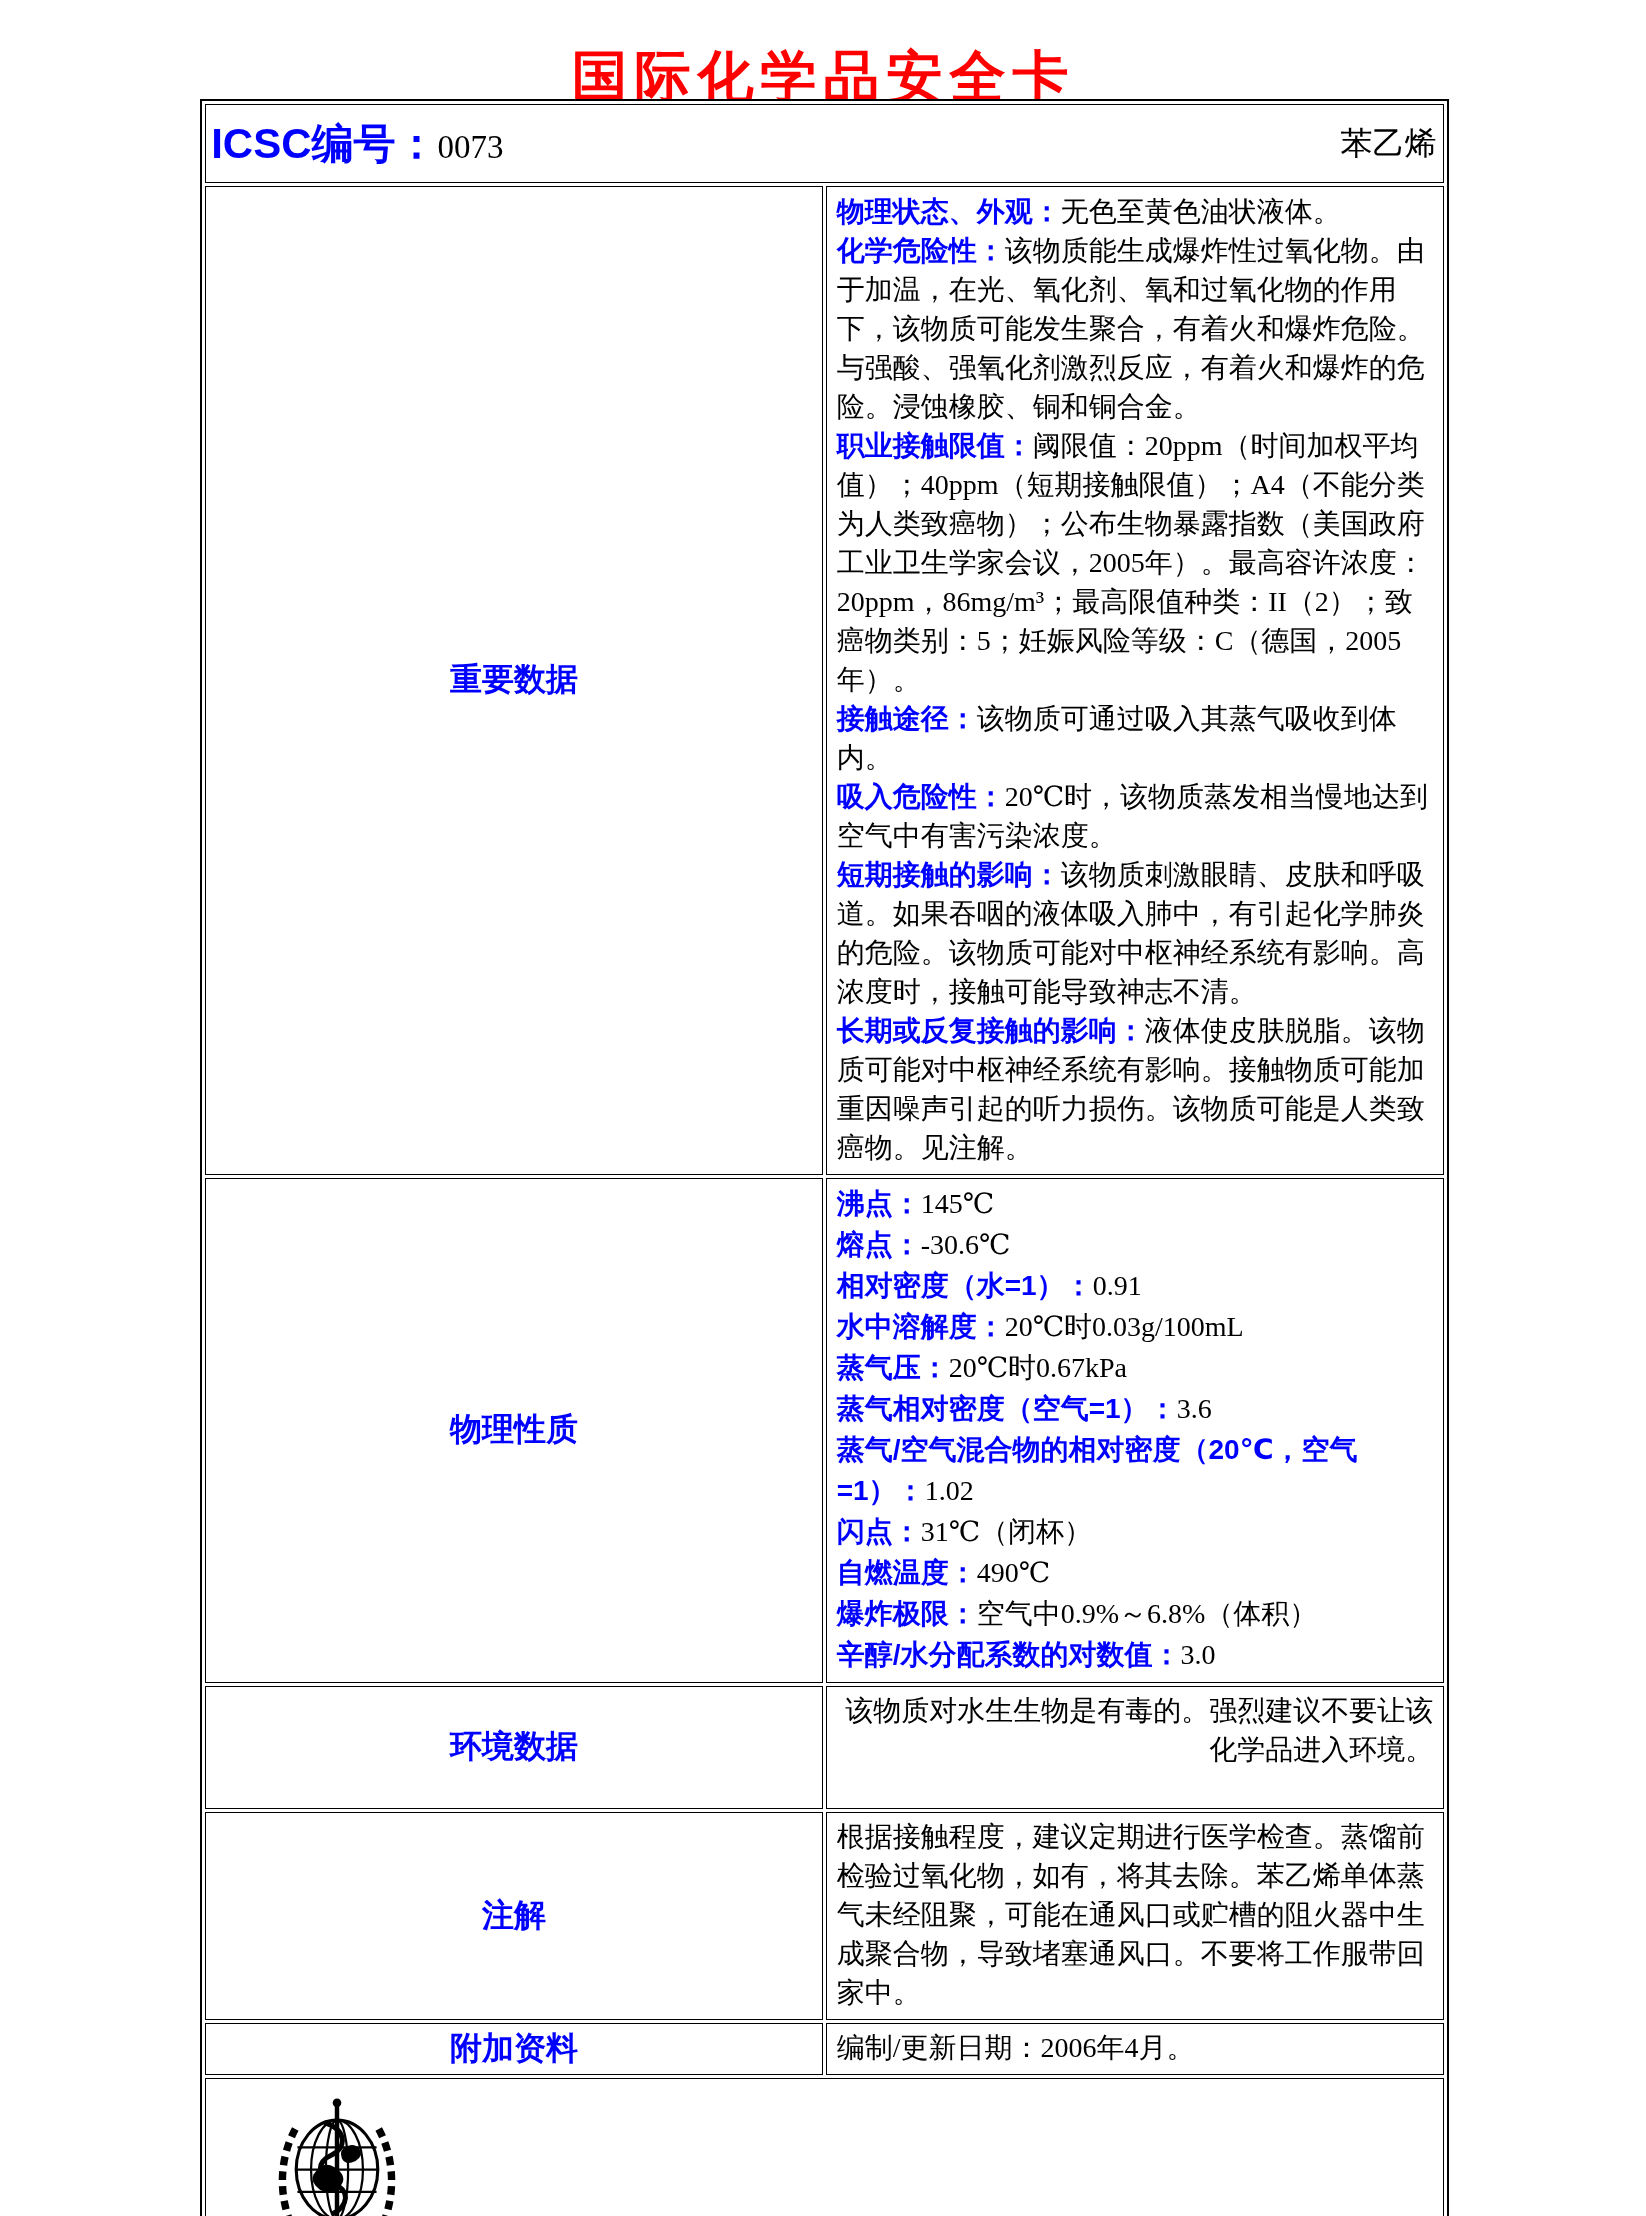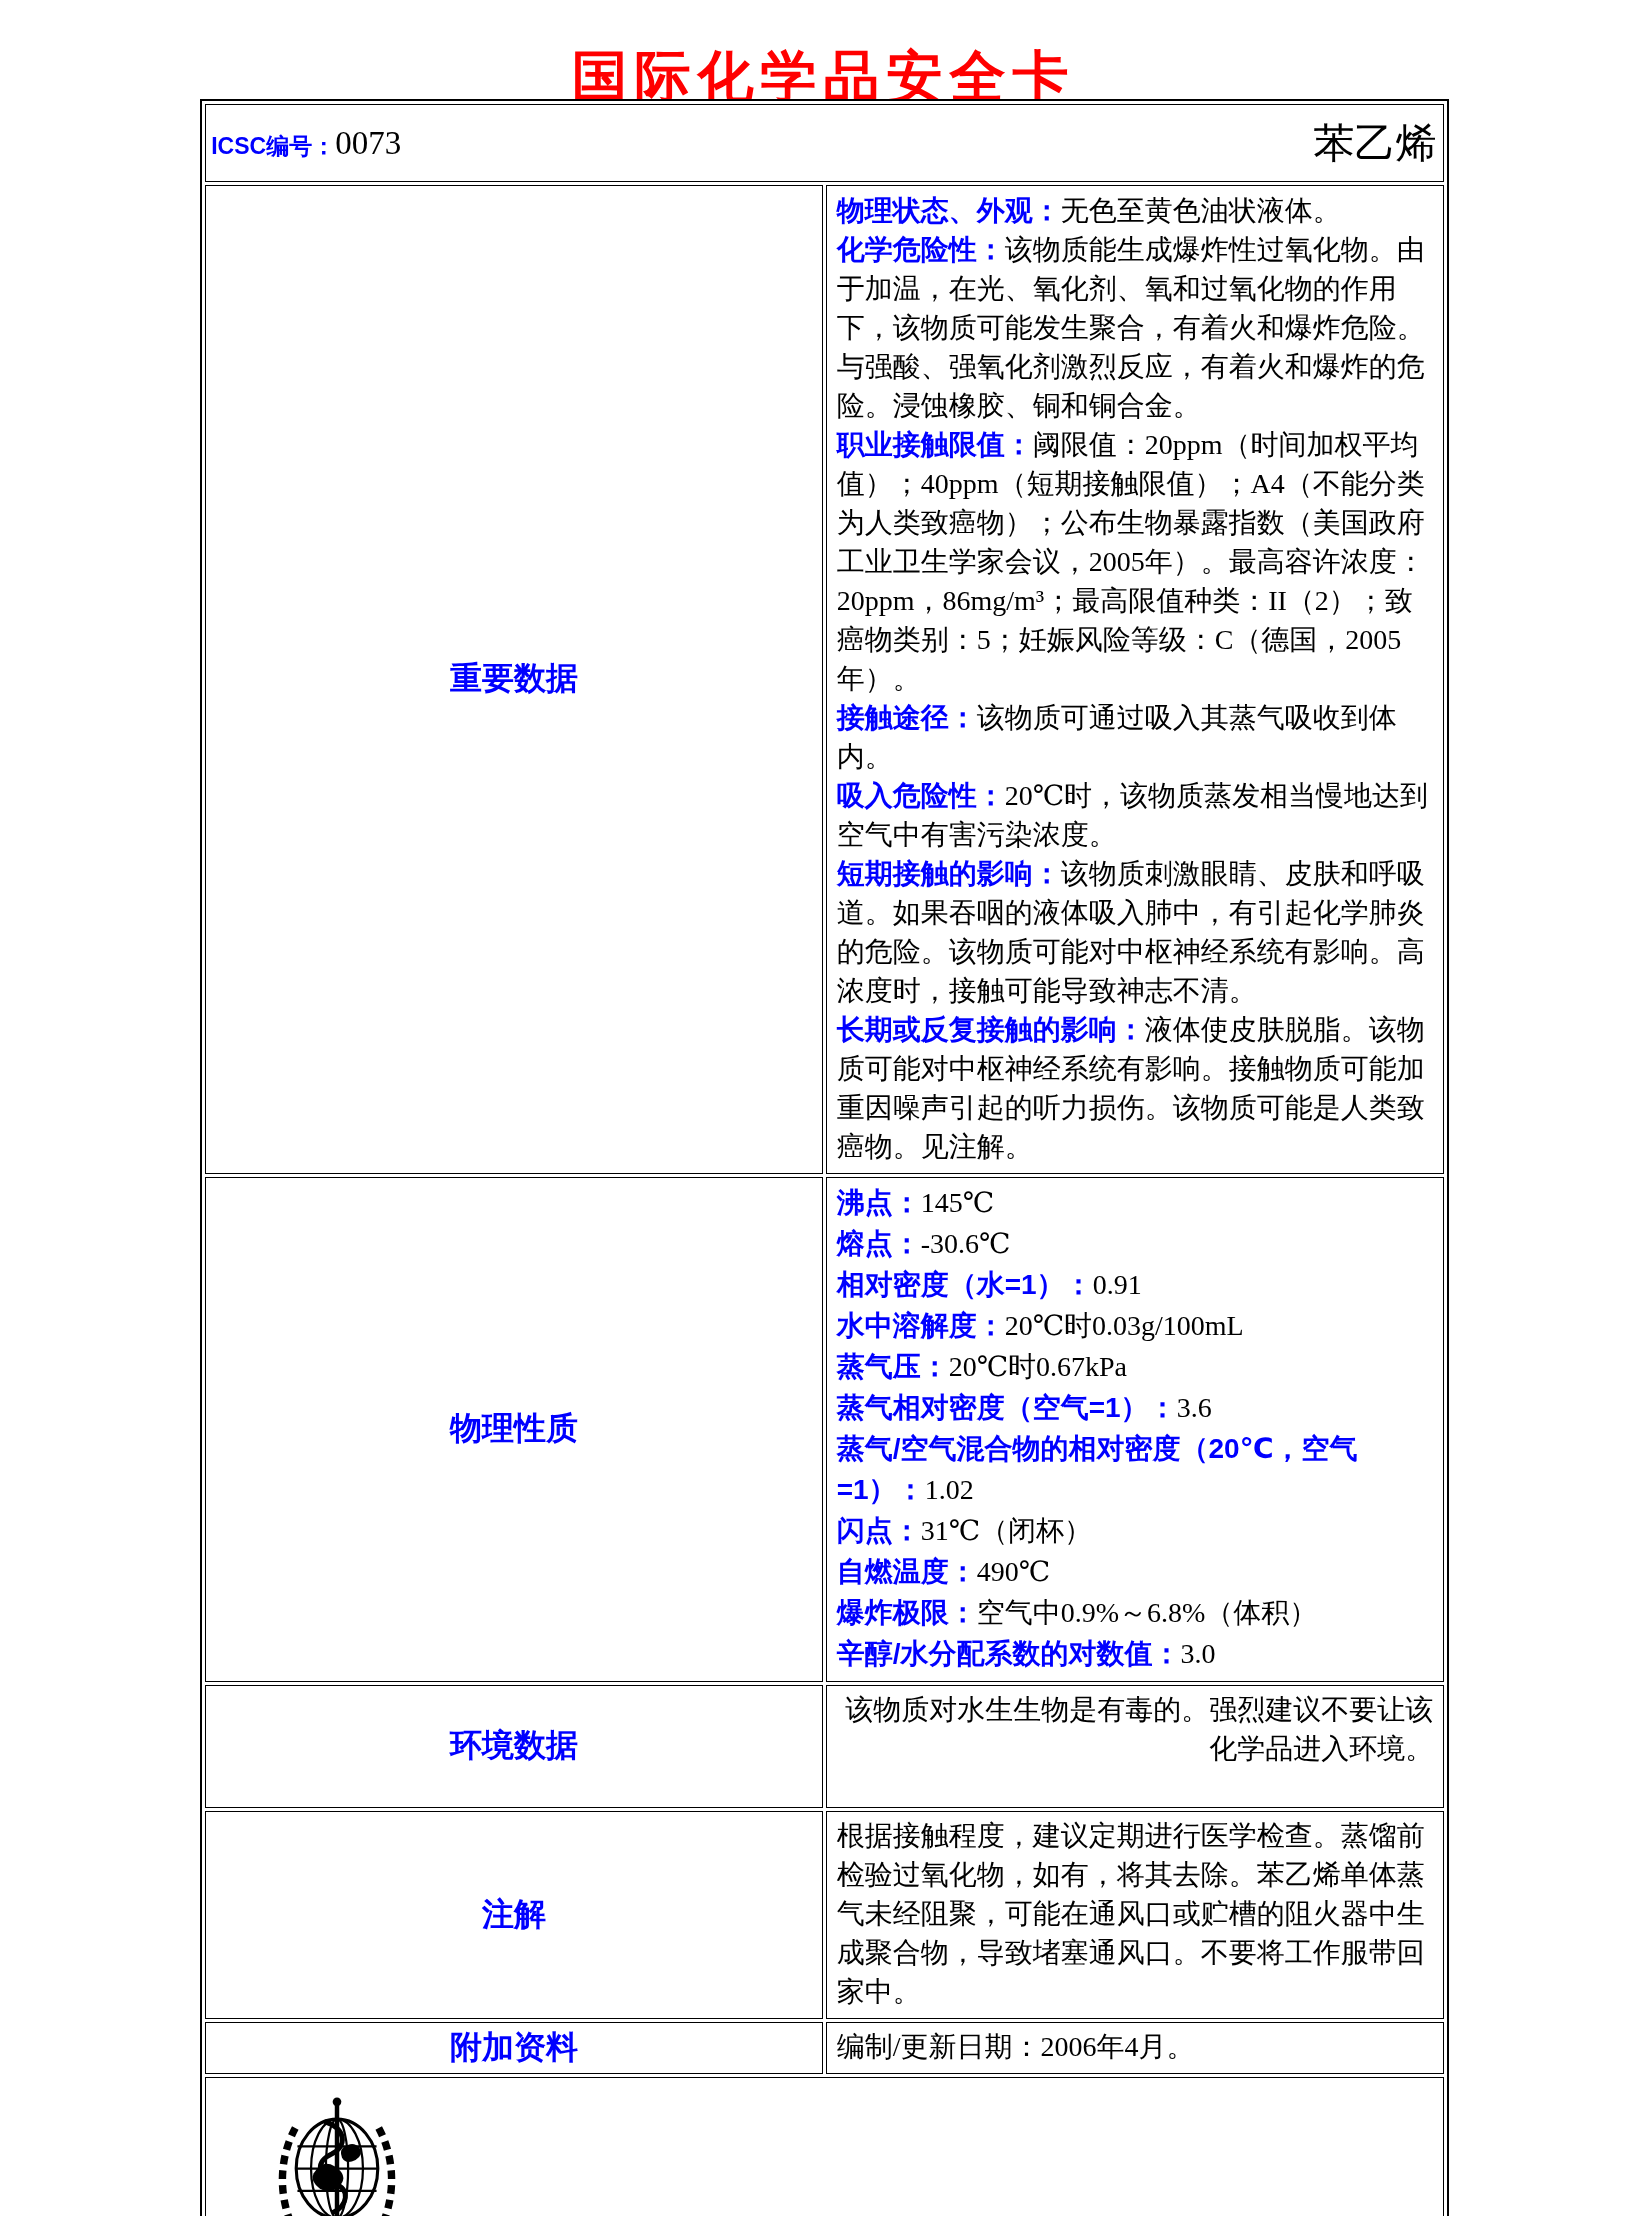--- a/index.html
+++ b/index.html
@@ -16,22 +16,22 @@
   .seclabel{color:#0000ff;font-weight:bold;font-size:32px;
             font-family:"Liberation Sans","DejaVu Sans",sans-serif;}
   td.content{padding:4.2px 9.7px 7px 9.7px;font-size:28px;line-height:39px;}
   td.phys{line-height:41px;margin-left:36px;}
   td.env{height:110px;text-align:right;}
   .flabel{color:#0000ff;font-weight:bold;
           font-family:"Liberation Sans","DejaVu Sans",sans-serif;}
   .ftext{color:#000;}
   .headflex{display:flex;justify-content:space-between;align-items:center;
             padding:9.7px 4.2px;font-size:33px;}
-  .headleft .flabel{font-size:23px;margin-top:16px;}
-  .chemname{font-size:41px;padding-right:1.4px;}
+  .headleft .flabel{font-size:42px;margin-top:16px;}
+  .chemname{font-size:32px;padding-right:1.4px;}
   td.logoscell{padding:7px 0 9.7px 0;}
   .logo-strip{display:flex;align-items:center;justify-content:flex-start;
               padding:5.6px 21px 0 16.7px;gap:0;}
   .logobox{display:flex;flex-direction:column;align-items:center;justify-content:center;}
   .who-box{width:229px;}
   .addinfo{font-size:33px;}
 </style>
 </head>
 <body>
 

